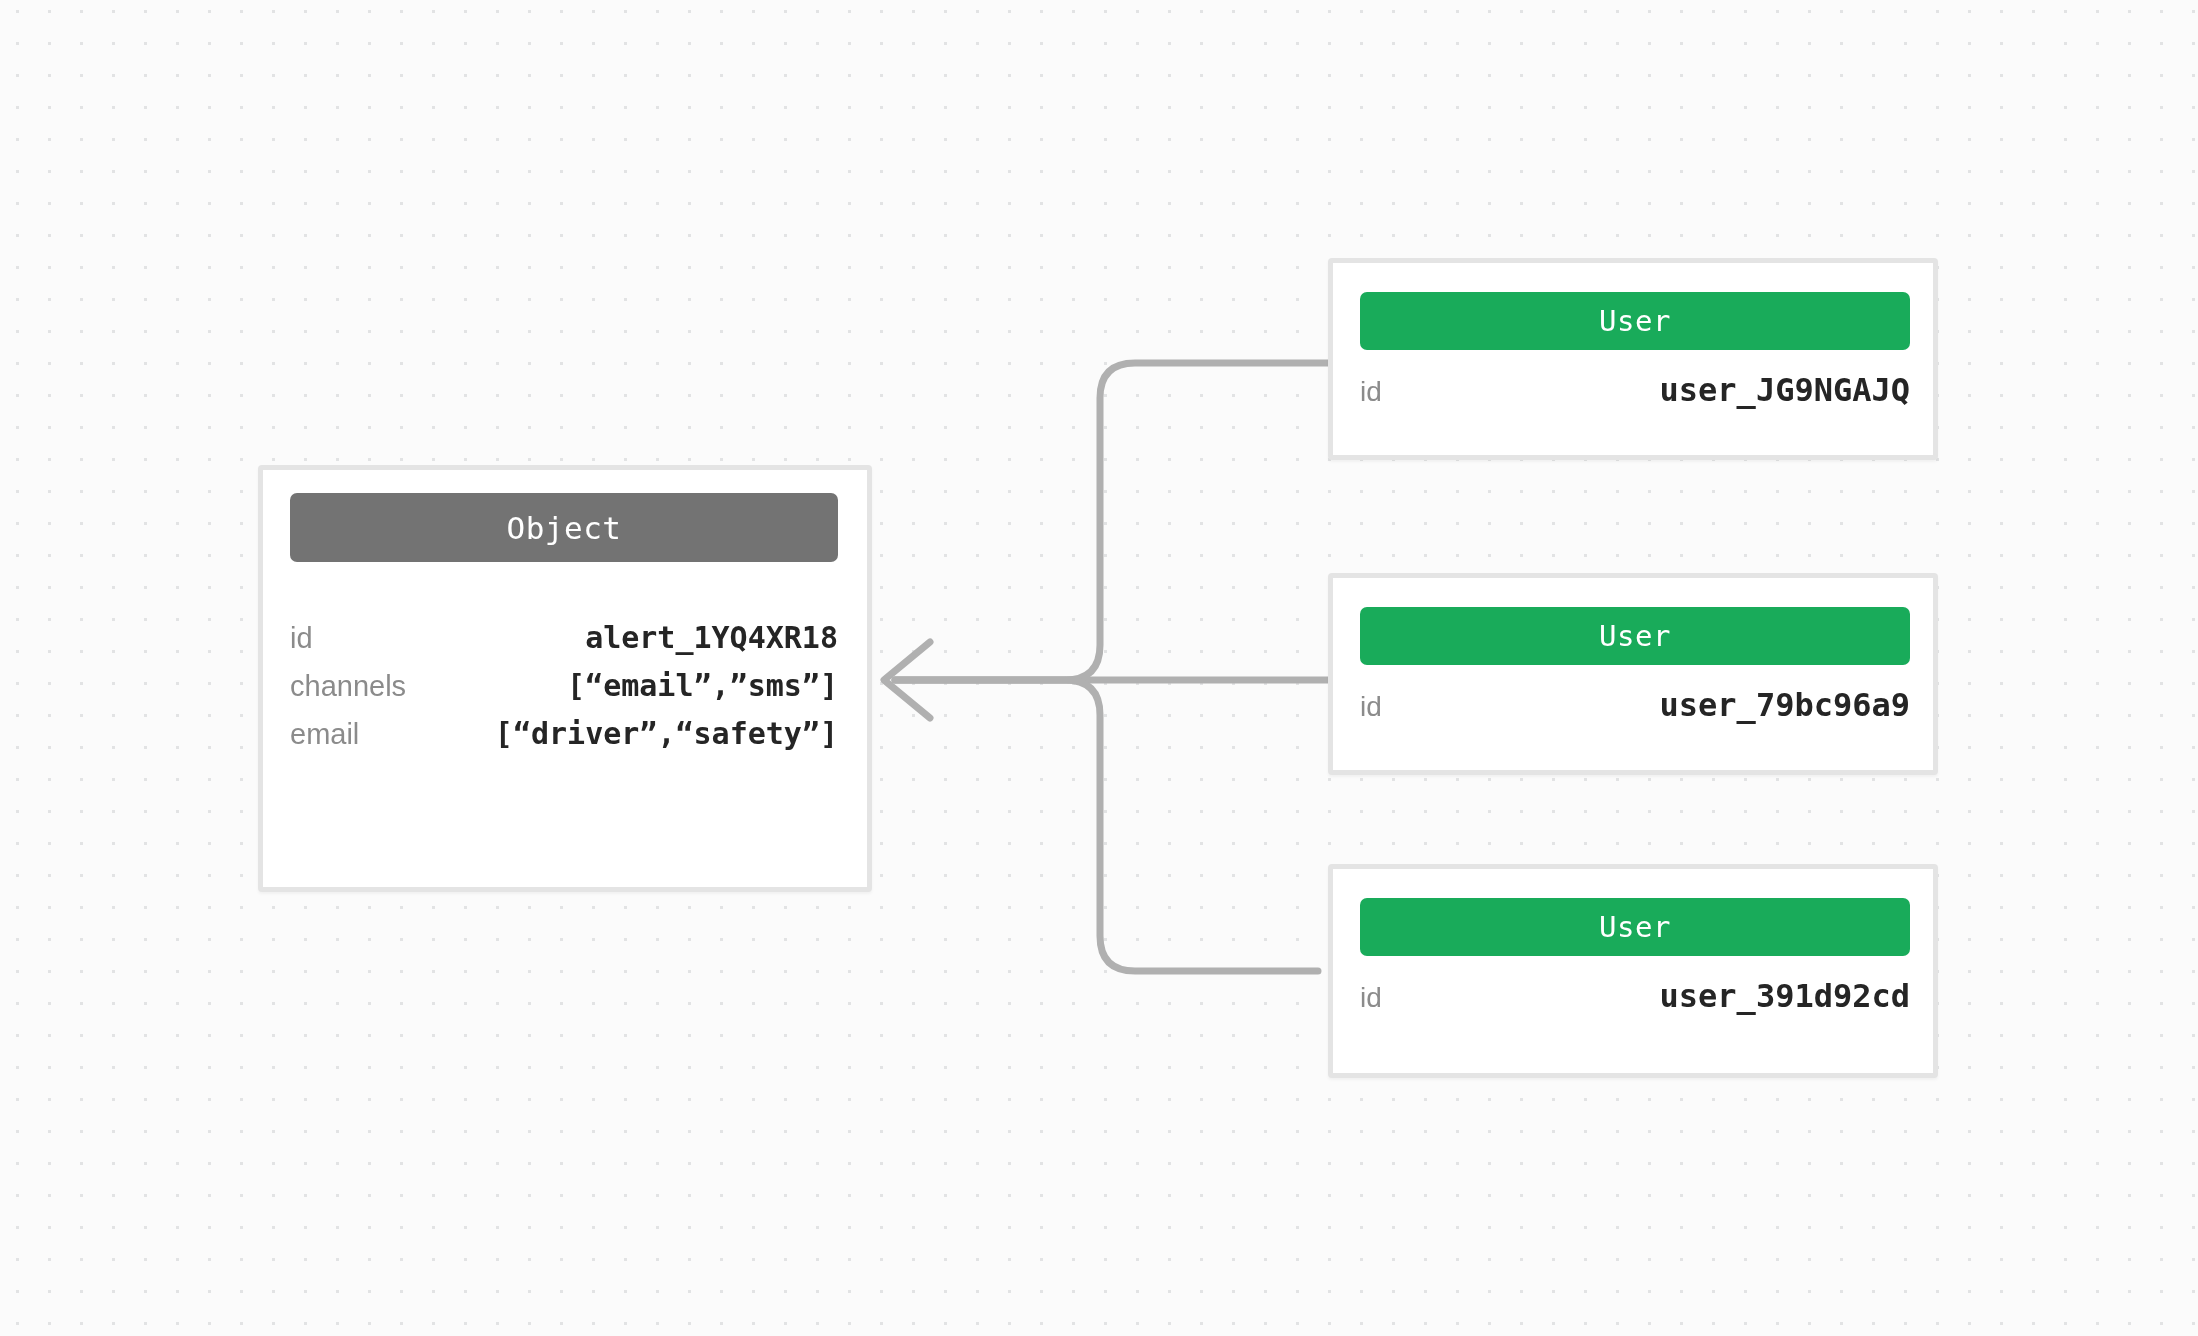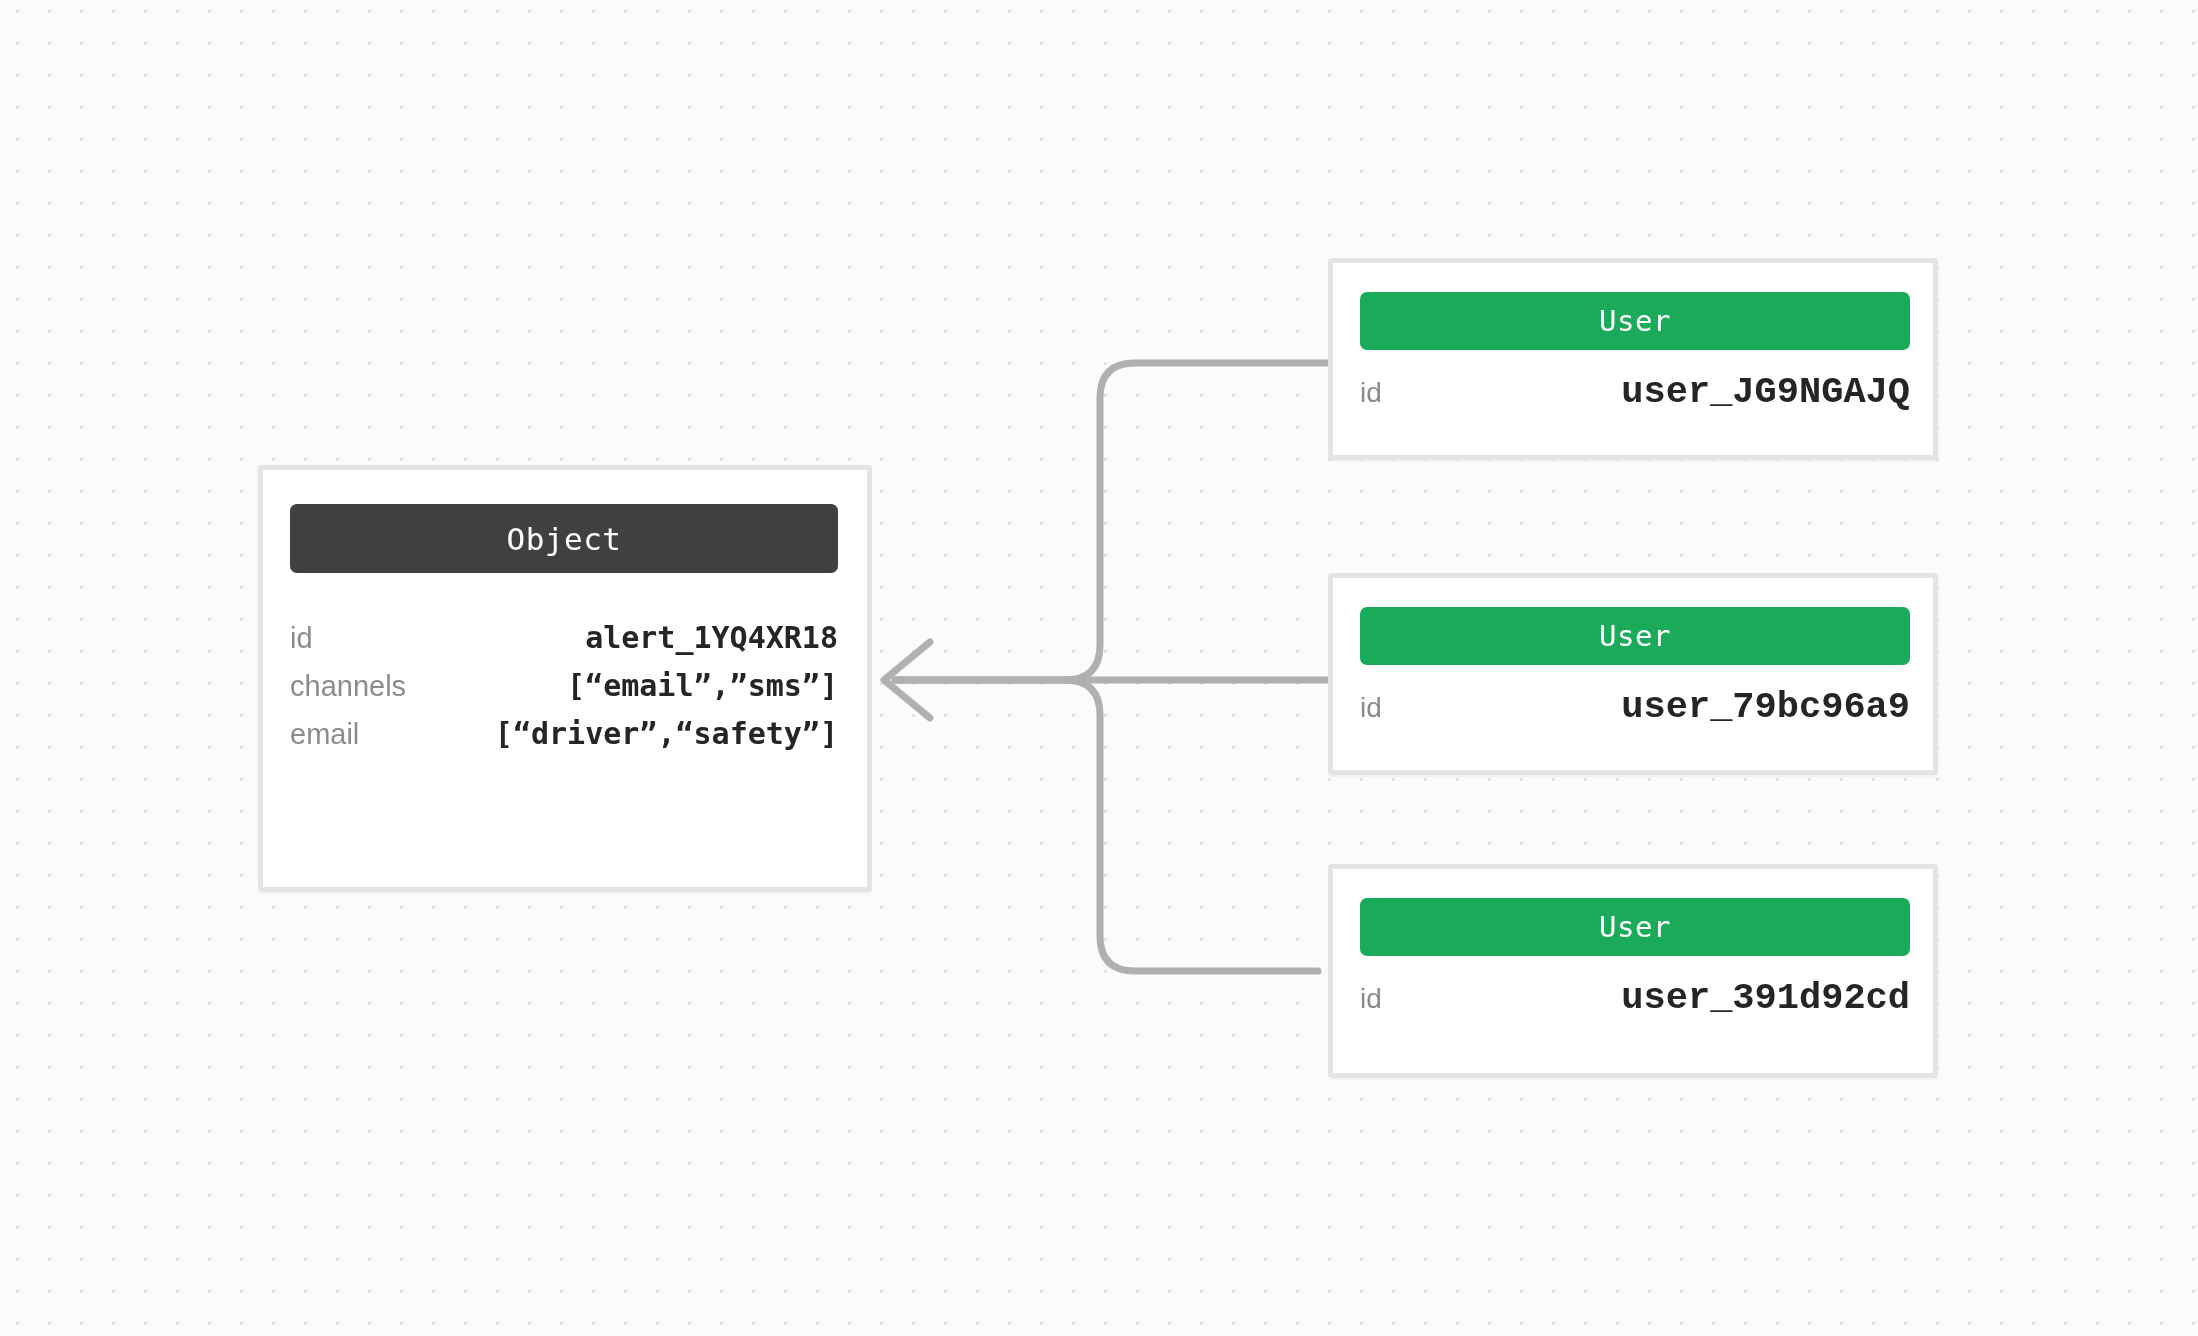--- a/index.html
+++ b/index.html
@@ -84,24 +84,24 @@
 
   
   #object-card {
     left: 258px;
     top: 465px;
     width: 614px;
     height: 427px;
   }
   #object-card .card-header {
     left: 27px;
-    top: 34px;
+    top: 23px;
     width: 548px;
     height: 69px;
-    background: #404040;
+    background: #737373;
     font-size: 31px;
   }
   #object-card .card-body {
     left: 27px;
     top: 130px;
     width: 548px;
   }
   #object-card .row {
     height: 48px;
   }
@@ -123,21 +123,21 @@
     background: #19ab5a;
     font-size: 29px;
   }
   .user-card .card-body {
     left: 27px;
     top: 108px;
     width: 550px;
   }
   .user-card .row { height: 44px; }
   .user-card .row-key { font-size: 28px; }
-  .user-card .row-val { font-size: 37px; font-family: Liberation Mono, monospace; }
+  .user-card .row-val { font-size: 32px; }
 
   #user-card-0 { top: 258px; }
   #user-card-1 { top: 573px; }
   #user-card-2 { top: 864px; height: 214px; }
 </style>
 </head>
 <body>
 
 <div id="canvas">
 

